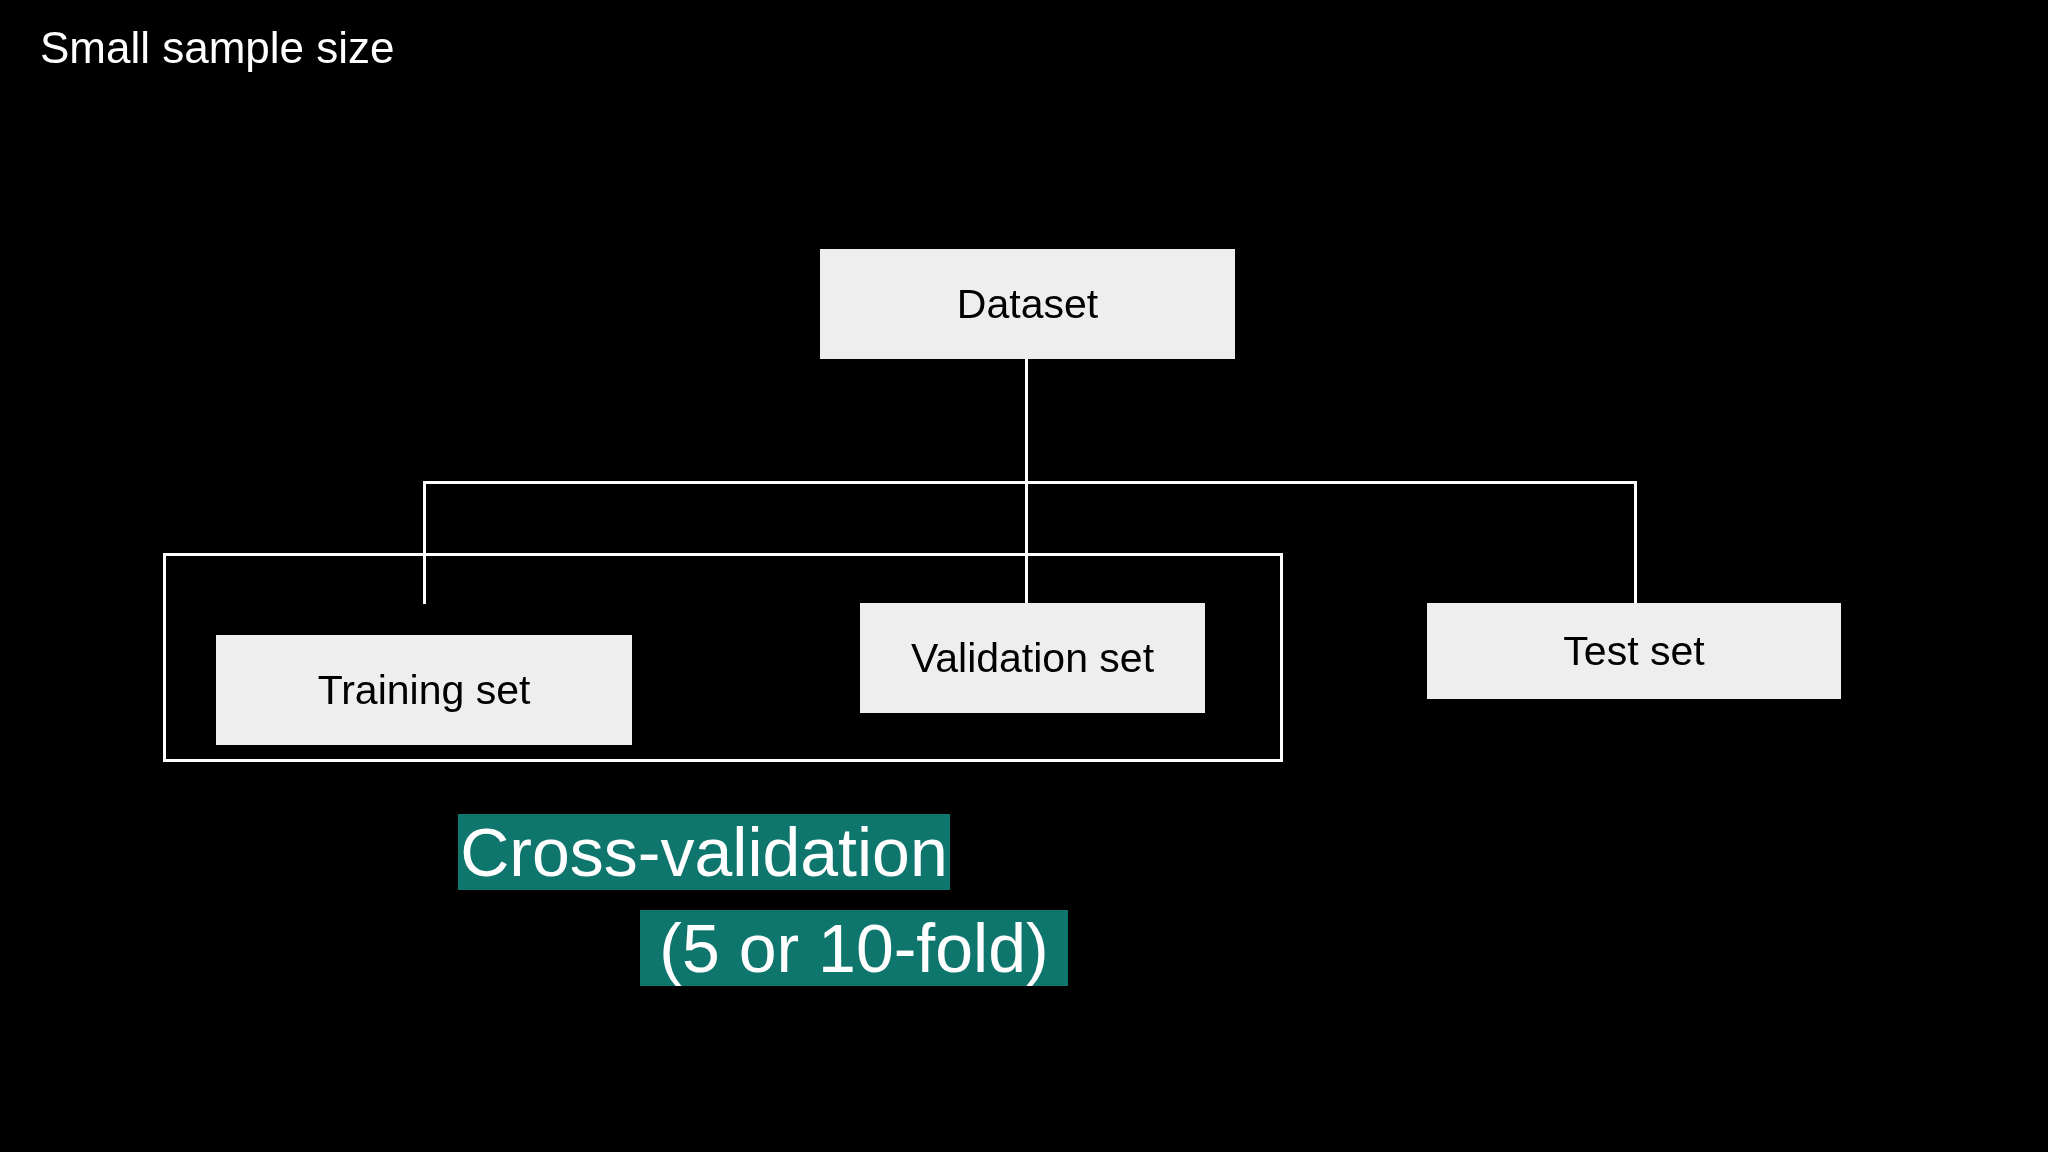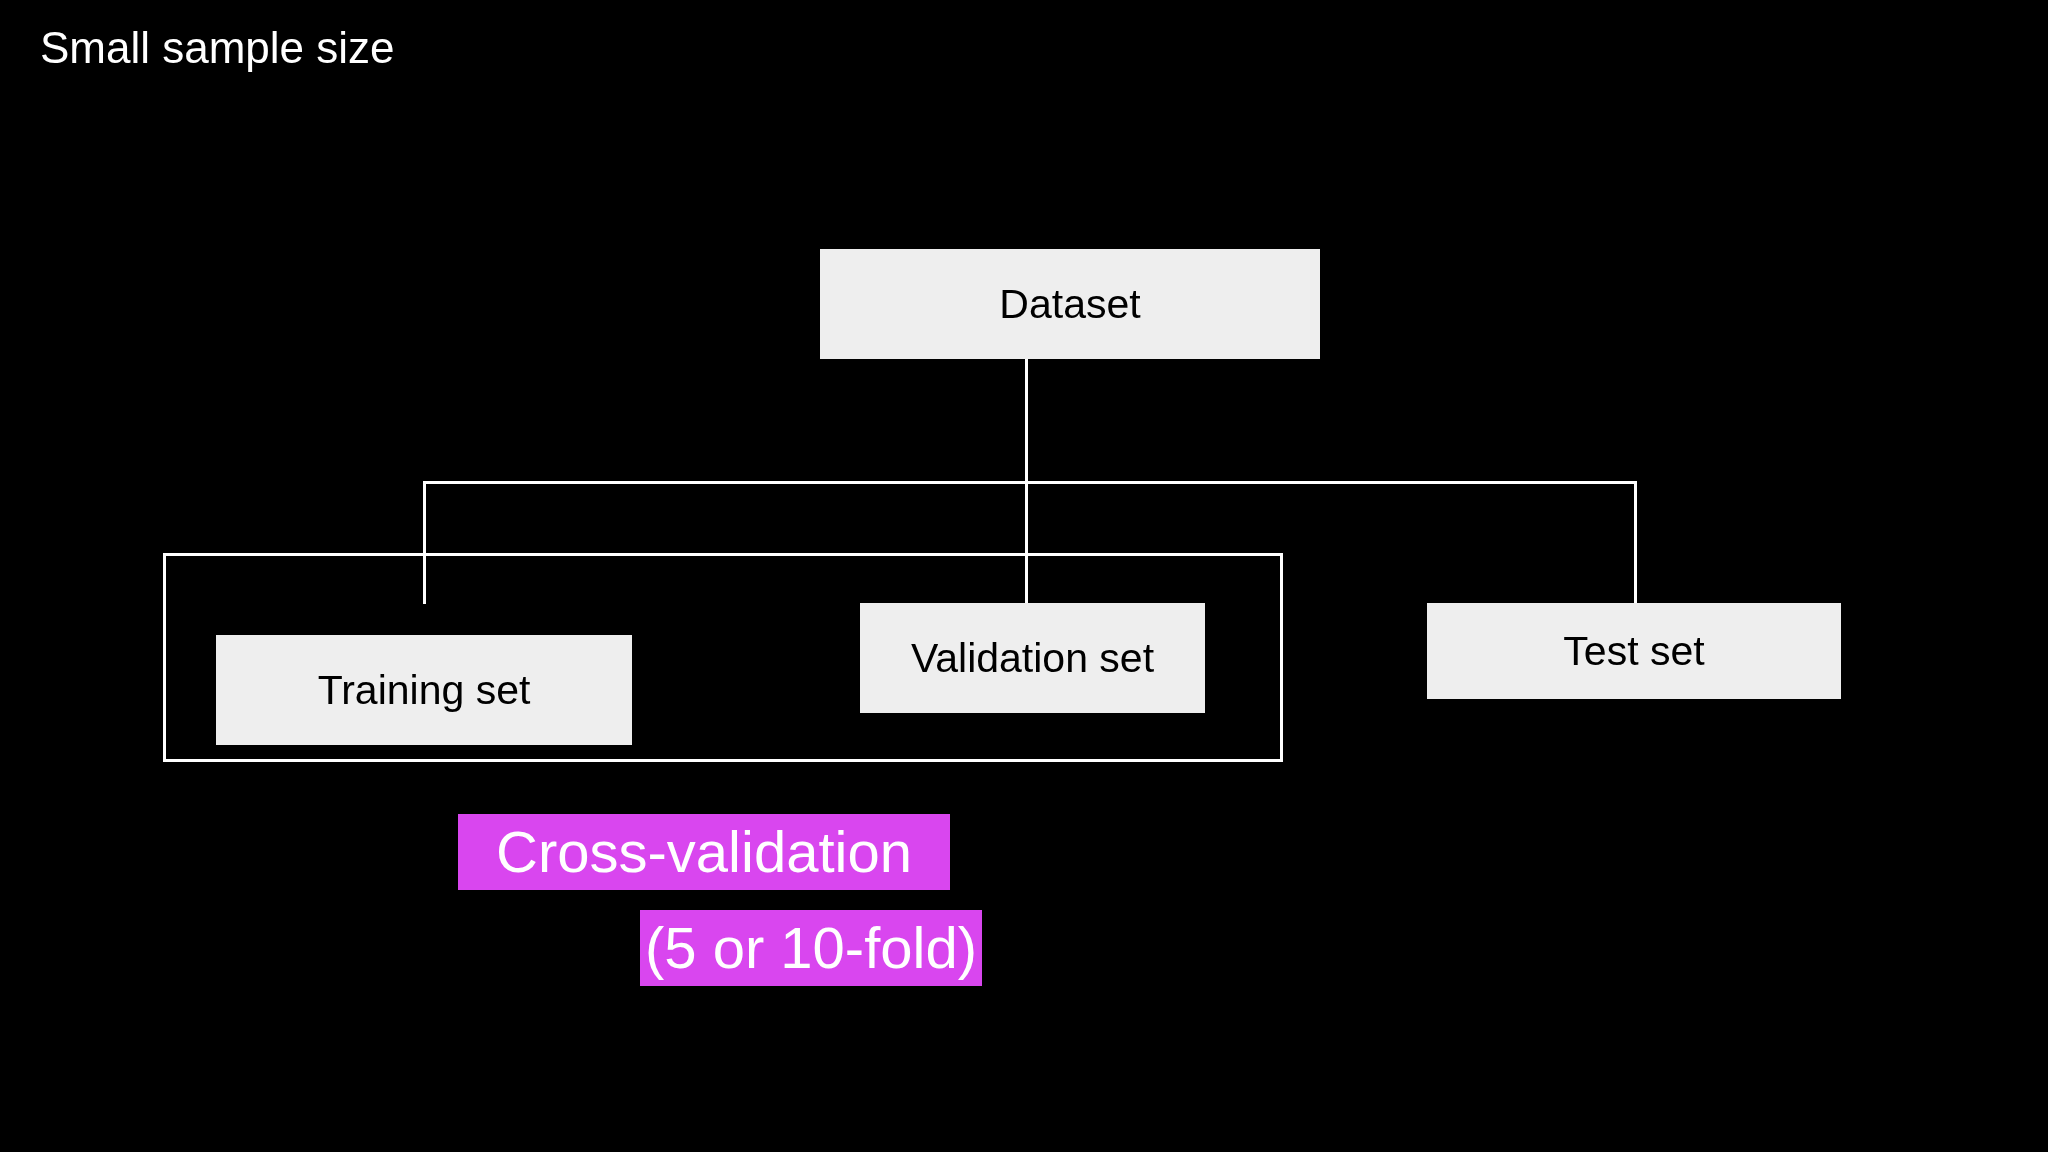--- a/index.html
+++ b/index.html
@@ -42,21 +42,21 @@
     color: #000000;
     display: flex;
     align-items: center;
     justify-content: center;
     font-size: 41px;
     font-weight: normal;
     white-space: nowrap;
     box-sizing: border-box;
     z-index: 4;
   }
-  #node-dataset   { left: 820px;  top: 249px; width: 500px; height: 110px; }
+  #node-dataset   { left: 820px;  top: 249px; width: 415px; height: 110px; }
   #node-training  { left: 216px;  top: 603px; width: 416px; height: 110px; margin-top: 32px; }
   #node-validation{ left: 860px;  top: 603px; width: 345px; height: 110px; }
   #node-test      { left: 1427px; top: 603px; width: 414px; height: 96px; }
 
   
   .conn {
     position: absolute;
     background: #ffffff;
     z-index: 2;
   }
@@ -78,34 +78,34 @@
     height: 209px;
     border: 3px solid #ffffff;
     box-sizing: border-box;
     background: transparent;
     z-index: 3;
   }
 
   
   .hl {
     position: absolute;
-    background: #d946ef;
+    background: #0f766e;
     color: #ffffff;
-    font-size: 58px;
+    font-size: 68px;
     font-weight: normal;
     white-space: nowrap;
     display: flex;
     align-items: center;
     justify-content: center;
     line-height: 1;
     box-sizing: border-box;
     z-index: 5;
   }
   #cv-label-line1 { left: 458px; top: 814px; width: 492px; height: 76px; }
-  #cv-label-line2 { left: 640px; top: 910px; width: 342px; height: 76px; }
+  #cv-label-line2 { left: 640px; top: 910px; width: 428px; height: 76px; }
 </style>
 </head>
 <body>
 
 <div id="slide">
 
   <div id="slide-title">Small sample size</div>
 
   <div class="conn" id="conn-trunk"></div>
   <div class="conn" id="conn-bar"></div>

